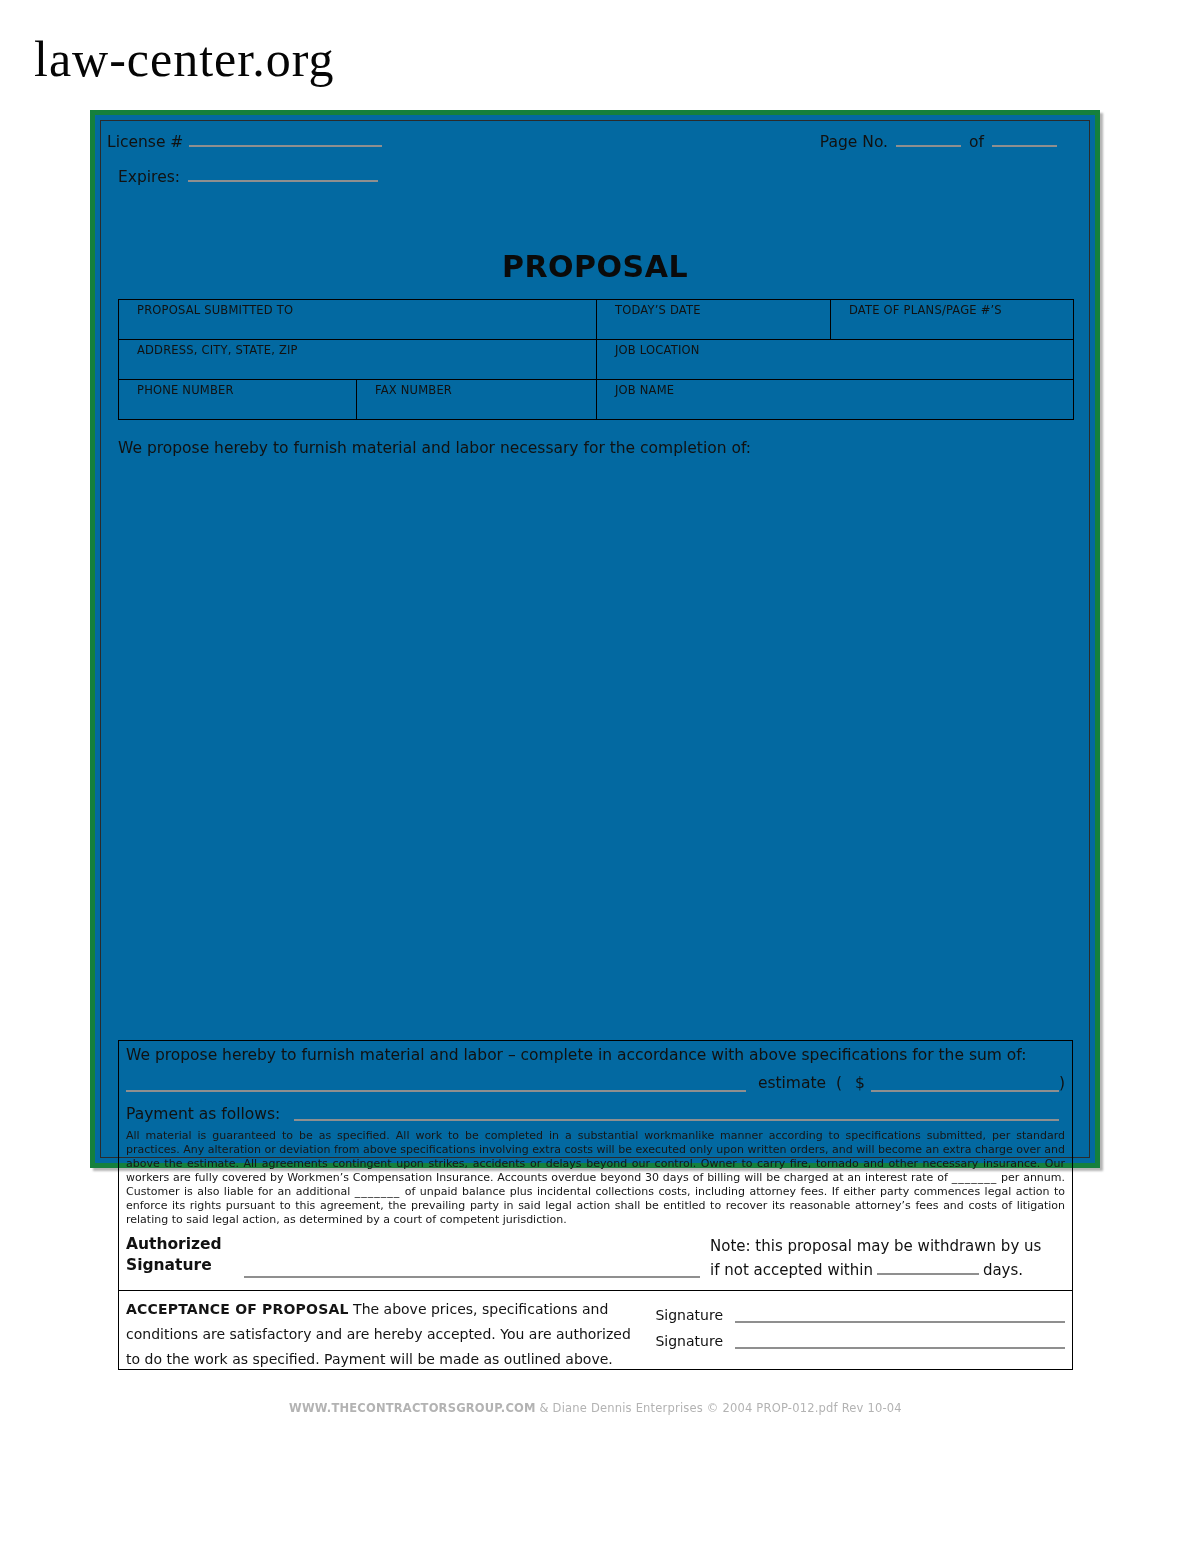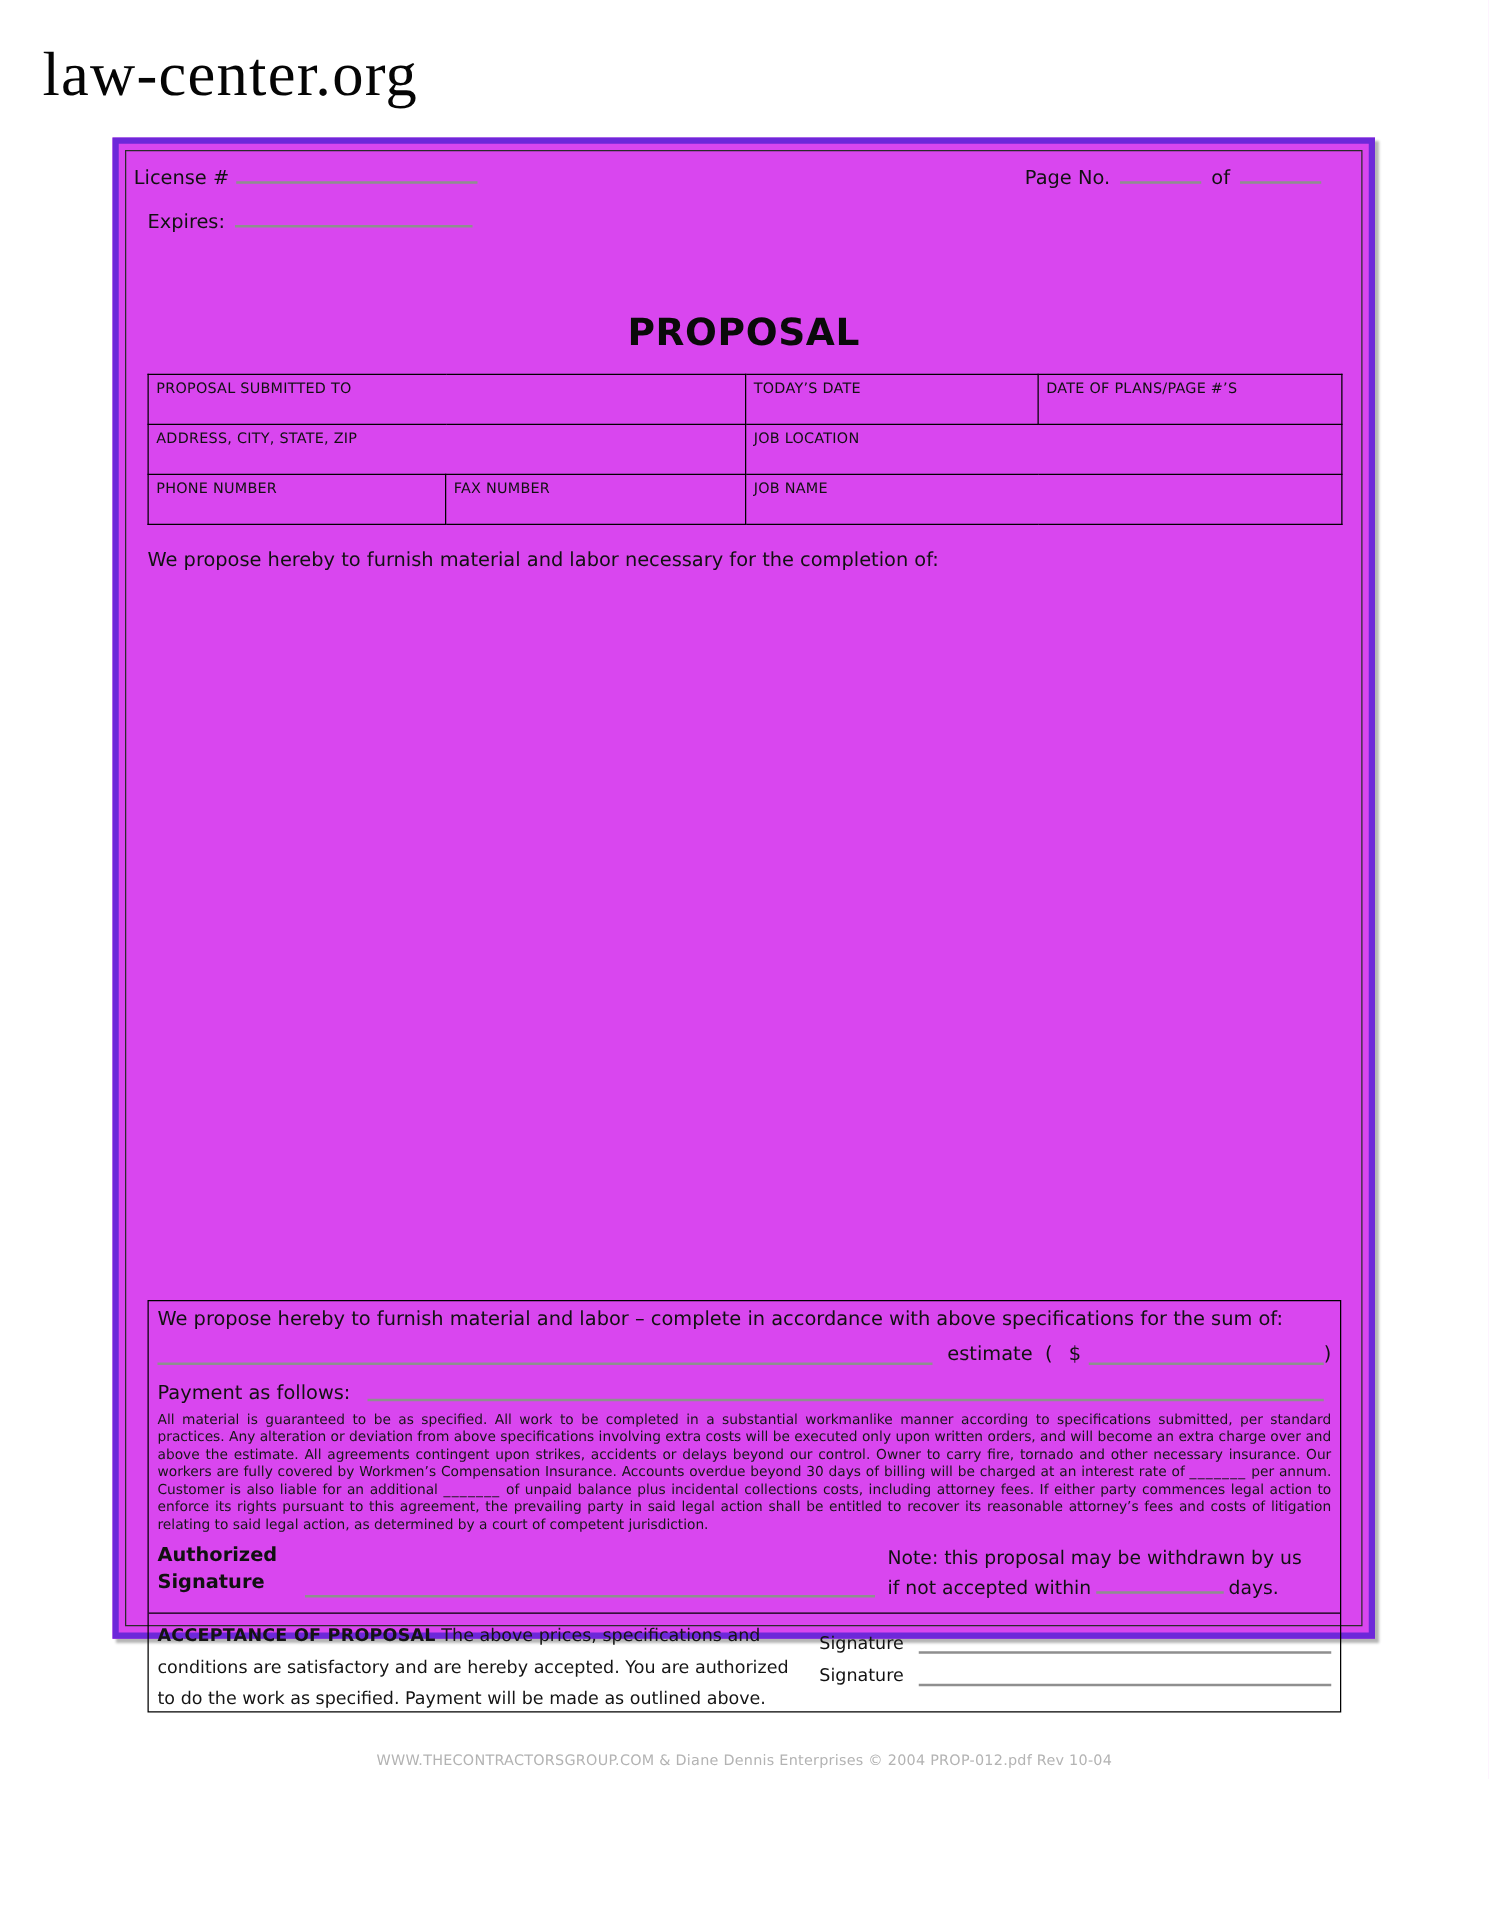--- a/index.html
+++ b/index.html
@@ -2,37 +2,37 @@
 <html><head>
 <meta charset="utf-8">
 <style>
   * { margin:0; padding:0; box-sizing:border-box; }
   html,body { background:#ffffff; }
   body { width:1191px; height:1541px; position:relative; font-family:"DejaVu Sans", sans-serif; color:#111; }
   .page { position:absolute; inset:0; overflow:hidden; }
 
   .logo { position:absolute; left:34px; top:30px; font-family:Liberation Serif, serif; font-size:50px; letter-spacing:1px; color:#050505; white-space:nowrap; }
 
-  .frame { position:absolute; left:90px; top:110px; width:1010px; height:1201px; border:5px solid #6d28d9; box-shadow:3px 3px 2px #b5b5b5; background:#d946ef; }
+  .frame { position:absolute; left:90px; top:110px; width:1010px; height:1058px; border:5px solid #15803d; box-shadow:3px 3px 2px #b5b5b5; background:#0369a1; }
   .frame-inner { position:absolute; inset:5px; border:1px solid #2b2b2b; }
 
   .fill { display:inline-block; border-bottom:2px solid #8f8f8f; height:14px; vertical-align:baseline; }
   .grow { flex:1 1 auto; }
 
   .lic-row { position:absolute; top:12px; left:6px; font-size:15.5px; }
   .lic-row .fill { width:193px; margin-left:6px; }
   .pageno { position:absolute; top:12px; right:24px; font-size:15.5px; white-space:nowrap; }
   .pageno .fill { width:65px; margin:0 8px; }
   .exp-row { position:absolute; top:47px; left:17px; font-size:15.5px; }
   .exp-row .fill { width:190px; margin-left:8px; }
 
   .title { position:absolute; top:128px; left:0; width:100%; text-align:center; font-size:30px; font-weight:bold; letter-spacing:0.5px; color:#0a0a0a; }
 
   table.info { position:absolute; top:178px; left:17px; width:955px; border-collapse:collapse; table-layout:fixed; }
-  table.info td { border:1px solid #000; height:40px; vertical-align:top; padding:3px 6px; font-size:11.5px; letter-spacing:0.2px; color:#111; }
+  table.info td { border:1px solid #000; height:40px; vertical-align:top; padding:3px 18px; font-size:11.5px; letter-spacing:0.2px; color:#111; }
 
   .intro { position:absolute; top:318px; left:17px; font-size:15.5px; }
   .workspace { position:absolute; top:345px; left:17px; width:955px; height:565px; }
 
   .sumbox { position:absolute; top:919px; left:17px; width:955px; height:330px; border:1px solid #000; padding:0 7px; font-size:15.5px; }
   .sum-heading { margin-top:5px; }
   .dollars-row { display:flex; align-items:flex-end; margin-top:6px; height:22px; white-space:nowrap; }
   .dollars-row .fill { height:16px; }
   .dollars-lbl { margin:0 10px 0 12px; }
   .paren-open { margin-right:2px; letter-spacing:4px; }
@@ -48,21 +48,21 @@
   .note .fill { width:102px; margin:0 4px; }
   .divider { border-top:1px solid #000; margin:8px -7px 0 -7px; }
   .accept-row { display:flex; padding-top:6px; }
   .accept-text { width:512px; flex:0 0 auto; font-size:14px; line-height:25px; color:#141414; }
   .accept-text strong { letter-spacing:0.2px; }
   .accept-sigs { flex:1 1 auto; padding-left:10px; }
   .sig-line-row { display:flex; align-items:flex-end; justify-content:flex-end; height:26px; font-size:14px; white-space:nowrap; }
   .sig-line-row .fill { width:330px; margin-left:12px; height:15px; }
 
   .footer { position:absolute; top:1401px; left:0; width:100%; text-align:center; font-size:11.5px; color:#b3b3b3; letter-spacing:0.2px; }
-  .footer .site { font-weight:normal;text-align:center; }
+  .footer .site { font-weight:bold;text-align:center; }
 </style>
 </head>
 <body>
 
 <div class="page">
 
   <div class="logo">law-center.org</div>
 
   <div class="frame">
     <div class="frame-inner">

